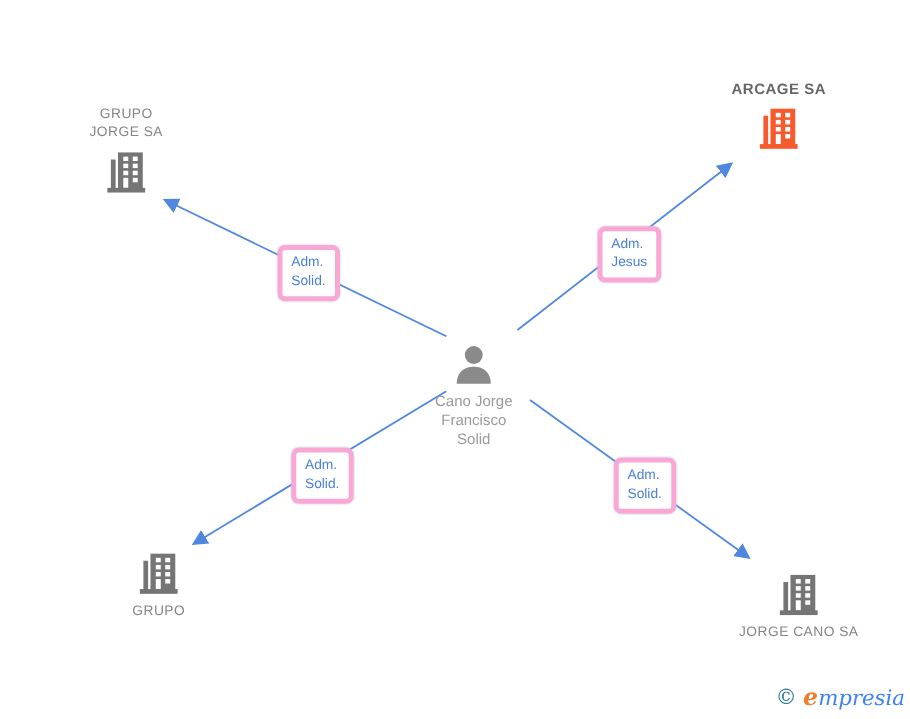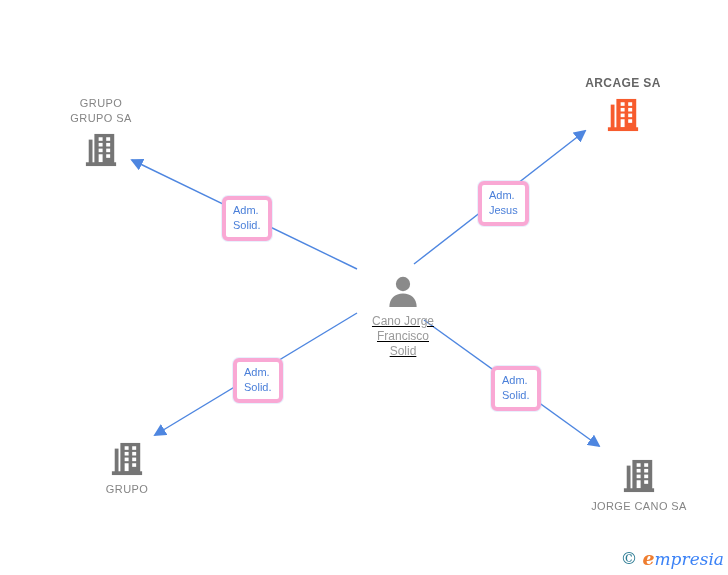--- a/index.html
+++ b/index.html
@@ -12,21 +12,21 @@
   }
   .edges{position:absolute;left:0;top:0;z-index:1;}
   .edges line{stroke:#4e86e0;stroke-width:1.4;}
 
   .node{position:absolute;z-index:2;text-align:center;}
   .node .ico{display:block;margin:0 auto;}
   .company-ico{color:#757575;}
   .company-ico.hl{color:#f75b2d;}
   .person-ico{color:#8a8a8a;}
 
-  .clabel{font-size:11px;line-height:15px;color:#858585;letter-spacing:.4px;margin-top:12px;}
+  .clabel{font-size:11px;line-height:15px;color:#858585;letter-spacing:.4px;}
   .clabel.bold{font-size:12px;font-weight:bold;color:#666666;letter-spacing:.4px;}
   .clabel div{white-space:nowrap;}
   .plabel{font-size:12px;line-height:15px;color:#9a9a9a;margin-top:6px;}
   .gap-top{margin-top:6px;}
   .gap-bottom{margin-bottom:7px;}
 
   .edge-label{
     position:absolute;z-index:3;
     background:#ffffff;
     border:4px solid #f9a8d4;
@@ -87,37 +87,37 @@
     </defs>
     <line x1="357" y1="269" x2="132" y2="160" marker-end="url(#arr)"></line>
     <line x1="414" y1="264" x2="585" y2="131" marker-end="url(#arr)"></line>
     <line x1="357" y1="313" x2="155" y2="435" marker-end="url(#arr)"></line>
     <line x1="424" y1="320" x2="599" y2="446" marker-end="url(#arr)"></line>
   </svg>
 
   <div class="node" style="left:41px;top:84px;width:120px;">
     <div class="clabel gap-bottom">
       <div>GRUPO</div>
-      <div>GRUPO SA</div>
+      <div>JORGE SA</div>
     </div>
     <svg class="ico company-ico" width="38" height="34">
         <use href="#ico-building"></use>
       </svg>
   </div>
 
   <div class="node" style="left:561px;top:64px;width:124px;">
     <div class="clabel bold gap-bottom">
       <div>ARCAGE SA</div>
     </div>
     <svg class="ico company-ico hl" width="38" height="34">
         <use href="#ico-building"></use>
       </svg>
   </div>
 
-  <div class="node" style="left:343px;top:276px;width:120px;text-decoration:underline;">
+  <div class="node" style="left:319px;top:276px;width:120px;">
     <svg class="ico person-ico" width="34" height="32">
         <use href="#ico-person"></use>
       </svg>
     <div class="plabel">
       <div>Cano Jorge</div>
       <div>Francisco</div>
       <div>Solid</div>
     </div>
   </div>
 

